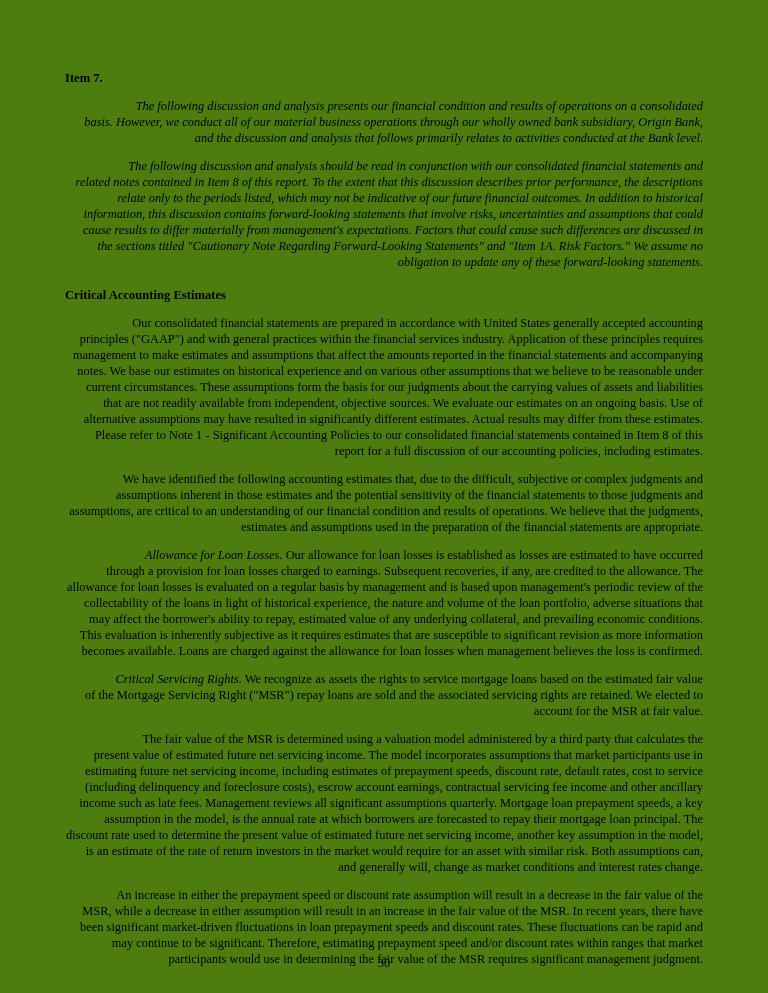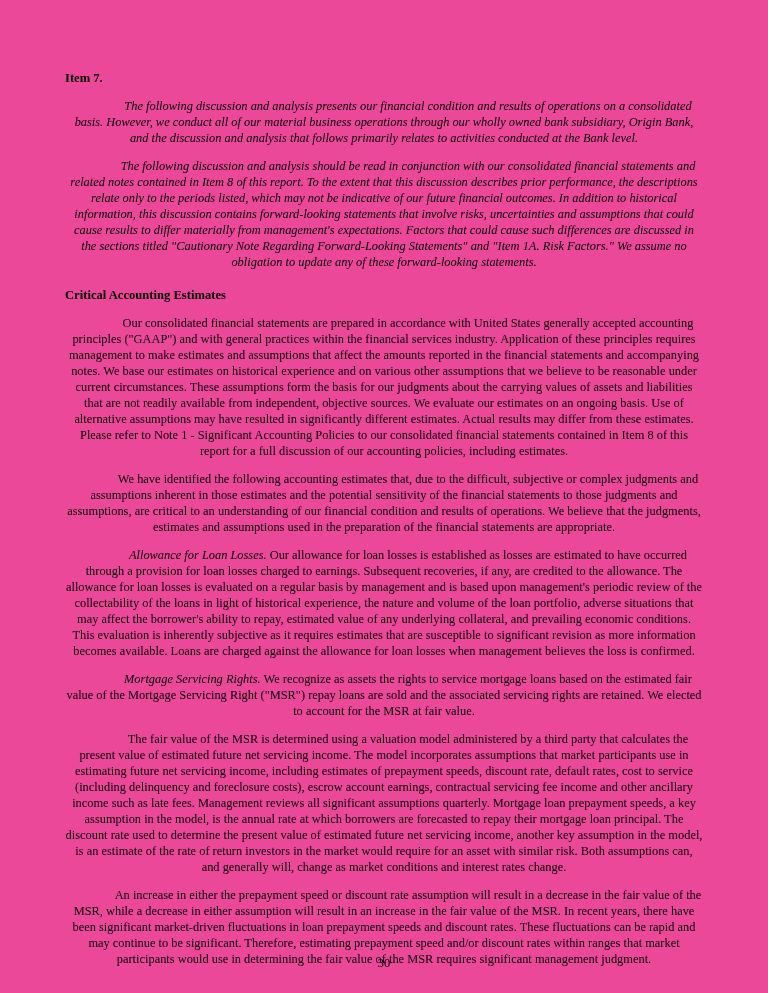--- a/index.html
+++ b/index.html
@@ -13,41 +13,41 @@
     overflow: hidden;
     font-family: "Liberation Serif", serif;
     color: #000000;
   }
   .page {
     position: relative;
     box-sizing: border-box;
     width: 768px;
     height: 993px;
     padding: 70px 65px 0 65px;
-    background: #ec4899;
+    background: #4d7c0f;
   }
   .item-heading {
     display: flex;
     font-weight: bold;
     font-size: 12.6px;
     line-height: 16px;
   }
   .item-label {
     flex: none;
     width: 100px;
   }
   .item-title {
     flex: 1;
   }
   .para {
     margin: 12px 0 0 0;
     font-size: 12.4px;
     line-height: 16px;
     text-indent: 48px;
-    text-align: center;
+    text-align: right;
     font-family: Liberation Serif, serif;
   }
   .para.italic {
     font-style: italic;
   }
   .lead-italic {
     font-style: italic;
   }
   .section-heading {
     margin: 17px 0 9px 0;
@@ -77,20 +77,20 @@
   <p class="para italic">The following discussion and analysis presents our financial condition and results of operations on a consolidated basis. However, we conduct all of our material business operations through our wholly owned bank subsidiary, Origin Bank, and the discussion and analysis that follows primarily relates to activities conducted at the Bank level.</p>
   <p class="para italic">The following discussion and analysis should be read in conjunction with our consolidated financial statements and related notes contained in Item 8 of this report. To the extent that this discussion describes prior performance, the descriptions relate only to the periods listed, which may not be indicative of our future financial outcomes. In addition to historical information, this discussion contains forward-looking statements that involve risks, uncertainties and assumptions that could cause results to differ materially from management's expectations. Factors that could cause such differences are discussed in the sections titled "Cautionary Note Regarding Forward-Looking Statements" and "Item 1A. Risk Factors." We assume no obligation to update any of these forward-looking statements.</p>
 
   <h2 class="section-heading">Critical Accounting Estimates</h2>
 
   <p class="para">Our consolidated financial statements are prepared in accordance with United States generally accepted accounting principles ("GAAP") and with general practices within the financial services industry. Application of these principles requires management to make estimates and assumptions that affect the amounts reported in the financial statements and accompanying notes. We base our estimates on historical experience and on various other assumptions that we believe to be reasonable under current circumstances. These assumptions form the basis for our judgments about the carrying values of assets and liabilities that are not readily available from independent, objective sources. We evaluate our estimates on an ongoing basis. Use of alternative assumptions may have resulted in significantly different estimates. Actual results may differ from these estimates. Please refer to Note 1 - Significant Accounting Policies to our consolidated financial statements contained in Item 8 of this report for a full discussion of our accounting policies, including estimates.</p>
   <p class="para">We have identified the following accounting estimates that, due to the difficult, subjective or complex judgments and assumptions inherent in those estimates and the potential sensitivity of the financial statements to those judgments and assumptions, are critical to an understanding of our financial condition and results of operations. We believe that the judgments, estimates and assumptions used in the preparation of the financial statements are appropriate.</p>
 
   <p class="para"><span class="lead-italic">Allowance for Loan Losses.</span><span> Our allowance for loan losses is established as losses are estimated to have occurred through a provision for loan losses charged to earnings. Subsequent recoveries, if any, are credited to the allowance. The allowance for loan losses is evaluated on a regular basis by management and is based upon management's periodic review of the collectability of the loans in light of historical experience, the nature and volume of the loan portfolio, adverse situations that may affect the borrower's ability to repay, estimated value of any underlying collateral, and prevailing economic conditions. This evaluation is inherently subjective as it requires estimates that are susceptible to significant revision as more information becomes available. Loans are charged against the allowance for loan losses when management believes the loss is confirmed.</span></p>
 
-  <p class="para"><span class="lead-italic">Mortgage Servicing Rights.</span><span> We recognize as assets the rights to service mortgage loans based on the estimated fair value of the Mortgage Servicing Right ("MSR") repay loans are sold and the associated servicing rights are retained. We elected to account for the MSR at fair value.</span></p>
+  <p class="para"><span class="lead-italic">Critical Servicing Rights.</span><span> We recognize as assets the rights to service mortgage loans based on the estimated fair value of the Mortgage Servicing Right ("MSR") repay loans are sold and the associated servicing rights are retained. We elected to account for the MSR at fair value.</span></p>
 
   <p class="para">The fair value of the MSR is determined using a valuation model administered by a third party that calculates the present value of estimated future net servicing income. The model incorporates assumptions that market participants use in estimating future net servicing income, including estimates of prepayment speeds, discount rate, default rates, cost to service (including delinquency and foreclosure costs), escrow account earnings, contractual servicing fee income and other ancillary income such as late fees. Management reviews all significant assumptions quarterly. Mortgage loan prepayment speeds, a key assumption in the model, is the annual rate at which borrowers are forecasted to repay their mortgage loan principal. The discount rate used to determine the present value of estimated future net servicing income, another key assumption in the model, is an estimate of the rate of return investors in the market would require for an asset with similar risk. Both assumptions can, and generally will, change as market conditions and interest rates change.</p>
   <p class="para">An increase in either the prepayment speed or discount rate assumption will result in a decrease in the fair value of the MSR, while a decrease in either assumption will result in an increase in the fair value of the MSR. In recent years, there have been significant market-driven fluctuations in loan prepayment speeds and discount rates. These fluctuations can be rapid and may continue to be significant. Therefore, estimating prepayment speed and/or discount rates within ranges that market participants would use in determining the fair value of the MSR requires significant management judgment.</p>
 
   <div class="page-number">30</div>
 
 </div>
 
 </body></html>

